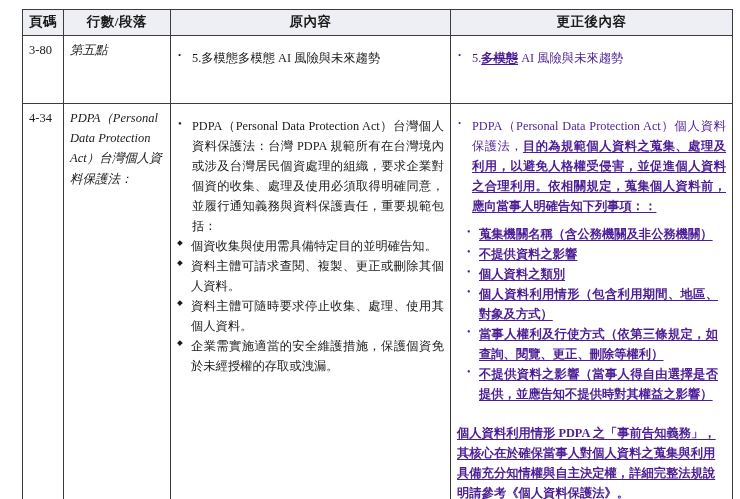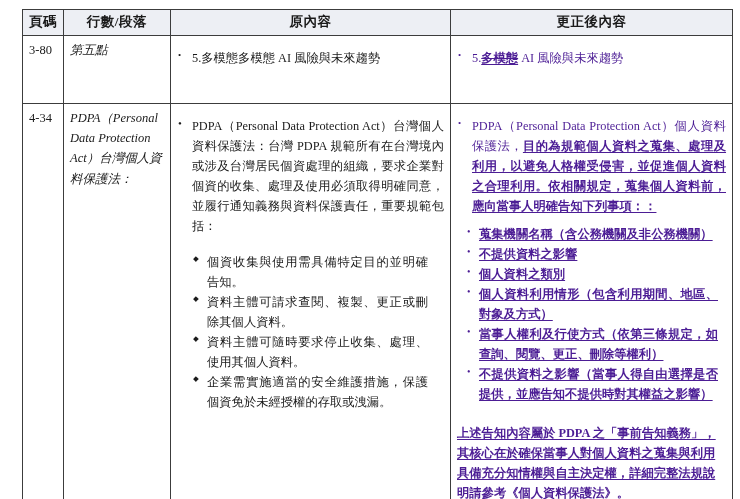--- a/index.html
+++ b/index.html
@@ -97,21 +97,21 @@
     line-height: inherit;
   }
   ul.bl.tight > li::before {
     font-size: 9px;
     top: 0.5px;
   }
 
   
   ul.sub {
     list-style: none;
-    margin: 16px;
+    margin: 0;
     padding: 0;
   }
   ul.sub > li {
     position: relative;
     padding-left: 14px;
     text-align: justify;
     text-justify: inter-ideograph;
   }
   ul.sub > li::before {
     content: "\25C6";
@@ -212,20 +212,20 @@
             <li><span class="u b">蒐集機關名稱（含公務機關及非公務機關）</span></li>
             <li><span class="u b">不提供資料之影響</span></li>
             <li><span class="u b">個人資料之類別</span></li>
             <li><span class="u b">個人資料利用情形（包含利用期間、地區、對象及方式）</span></li>
             <li><span class="u b">當事人權利及行使方式（依第三條規定，如查詢、閱覽、更正、刪除等權利）</span></li>
             <li><span class="u b">不提供資料之影響（當事人得自由選擇是否提供，並應告知不提供時對其權益之影響）</span></li>
           </ul>
 
           <div class="para-gap"></div>
 
-          <div><span class="u b">上述告知內容屬於 PDPA 之「事前告知義務」，其核心在於確保當事人對個人資料之蒐集與利用具備充分知情權與自主決定權，詳細完整法規說明請參考《個人資料保護法》。</span></div>
+          <div><span class="u b">個人資料利用情形 PDPA 之「事前告知義務」，其核心在於確保當事人對個人資料之蒐集與利用具備充分知情權與自主決定權，詳細完整法規說明請參考《個人資料保護法》。</span></div>
         </td>
       </tr>
 
     </tbody>
   </table>
 
 </div>
 
 </body></html>

